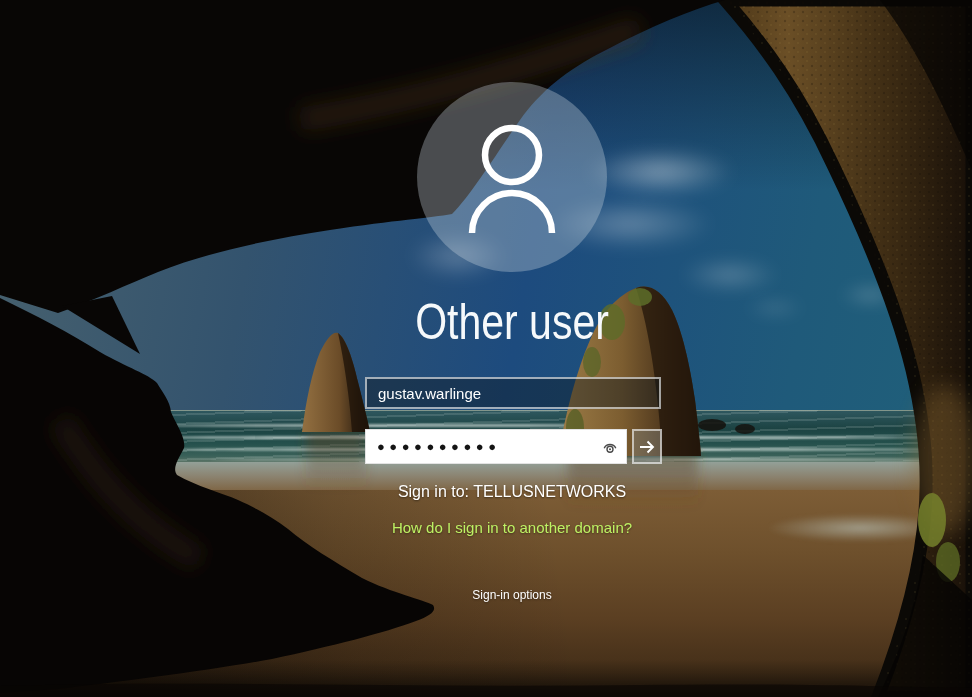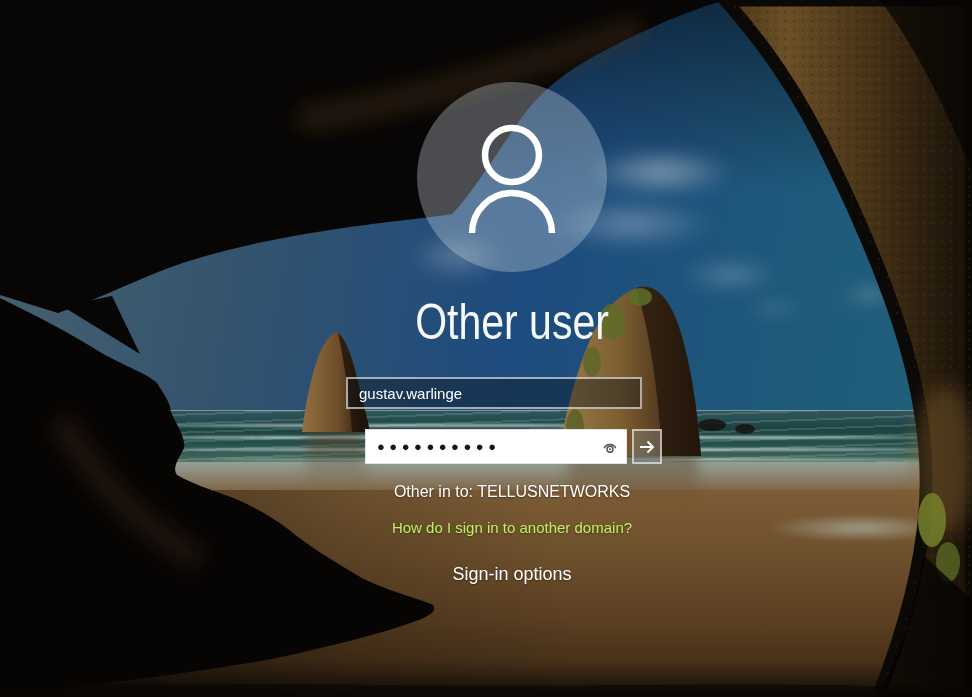--- a/index.html
+++ b/index.html
@@ -31,36 +31,36 @@
   .puddle{position:absolute;border-radius:50%;filter:blur(2px);
           background:radial-gradient(ellipse, rgba(195,210,205,.55), rgba(195,210,205,0) 72%);}
   .scene-svg{position:absolute;left:0;top:0;width:972px;height:697px;pointer-events:none;}
 
   
   .avatar{position:absolute;left:417px;top:82px;width:190px;height:190px;border-radius:50%;
           background:rgba(202,214,224,.34);}
   .other-user{position:absolute;left:212px;top:297px;width:600px;text-align:center;
               font-size:50px;line-height:50px;font-weight:300;color:#f6f9fb;
               transform:scaleX(.82);letter-spacing:0px;}
-  .field-user{position:absolute;left:346px;top:377px;width:296px;height:32px;
+  .field-user{position:absolute;left:365px;top:377px;width:296px;height:32px;
               background:rgba(14,24,30,.42);border:2px solid rgba(255,255,255,.6);
               color:#fff;font-size:15px;padding:4px 11px;outline:none;
               font-family:"Liberation Sans","DejaVu Sans",sans-serif;}
   .field-pass{position:absolute;left:365px;top:429px;width:262px;height:35px;
               background:#fff;border:1px solid #e3e3e3;}
   .pw-dots{position:absolute;left:11px;top:0;height:33px;line-height:33px;
            font-size:13px;letter-spacing:4.5px;color:#141414;}
   .reveal{position:absolute;right:7px;top:8px;width:18px;height:18px;cursor:pointer;}
   .submit{position:absolute;left:632px;top:429px;width:30px;height:35px;
           background:rgba(150,170,180,.28);border:2px solid rgba(255,255,255,.58);
           display:flex;align-items:center;justify-content:center;padding:0;cursor:pointer;}
   .line{position:absolute;width:600px;left:212px;text-align:center;color:#fff;}
   .signin-to{top:483px;font-size:16px;text-shadow:0 1px 2px rgba(0,0,0,.45);}
   .domain-help{top:519px;font-size:15px;color:#bef264;text-shadow:0 1px 2px rgba(0,0,0,.4);cursor:pointer;}
-  .signin-options{top:564px;font-size:18px;text-shadow:0 1px 2px rgba(0,0,0,.4);cursor:pointer;}
+  .signin-options{top:588px;font-size:12px;text-shadow:0 1px 2px rgba(0,0,0,.4);cursor:pointer;}
 </style>
 </head>
 <body>
 
 <div class="stage">
 
   <div class="sky"></div>
   <div class="cloud" style="left:585px;top:148px;width:150px;height:48px;opacity:.45"></div>
   <div class="cloud" style="left:545px;top:198px;width:170px;height:52px;opacity:.32"></div>
   <div class="cloud" style="left:408px;top:232px;width:100px;height:48px;opacity:.28"></div>
@@ -165,17 +165,17 @@
       <circle cx="9" cy="11.2" r="1" fill="#4a4a4a"></circle>
     </svg>
   </div>
 
   <button class="submit">
     <svg width="20" height="20" viewBox="0 0 20 20">
       <path d="M3,10 H16 M10.5,4.5 L16,10 L10.5,15.5" fill="none" stroke="#ffffff" stroke-width="1.9"></path>
     </svg>
   </button>
 
-  <div class="line signin-to">Other in to: TELLUSNETWORKS</div>
+  <div class="line signin-to">Sign in to: TELLUSNETWORKS</div>
   <div class="line domain-help">How do I sign in to another domain?</div>
   <div class="line signin-options">Sign-in options</div>
 
 </div>
 
 </body></html>

